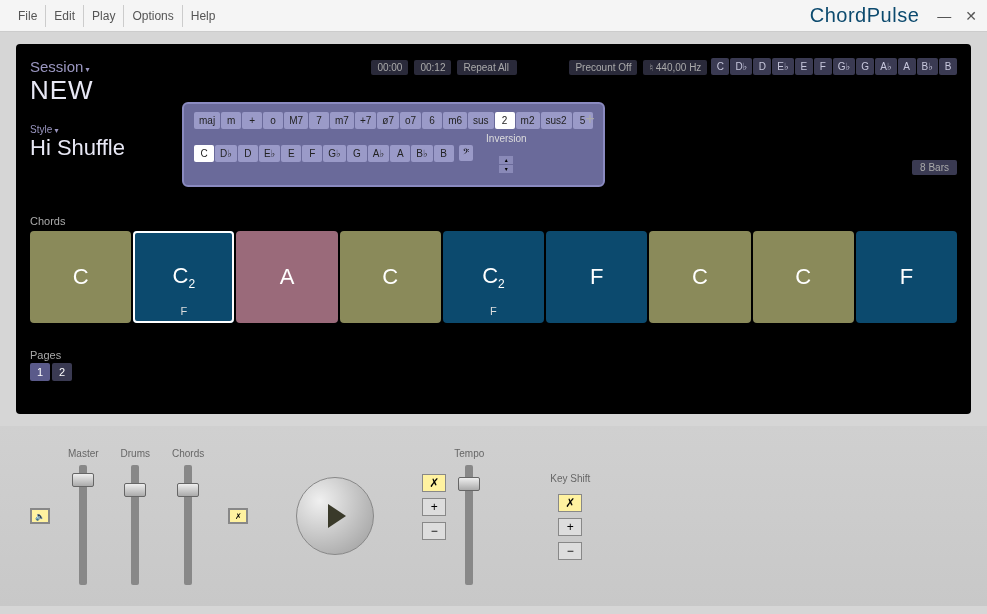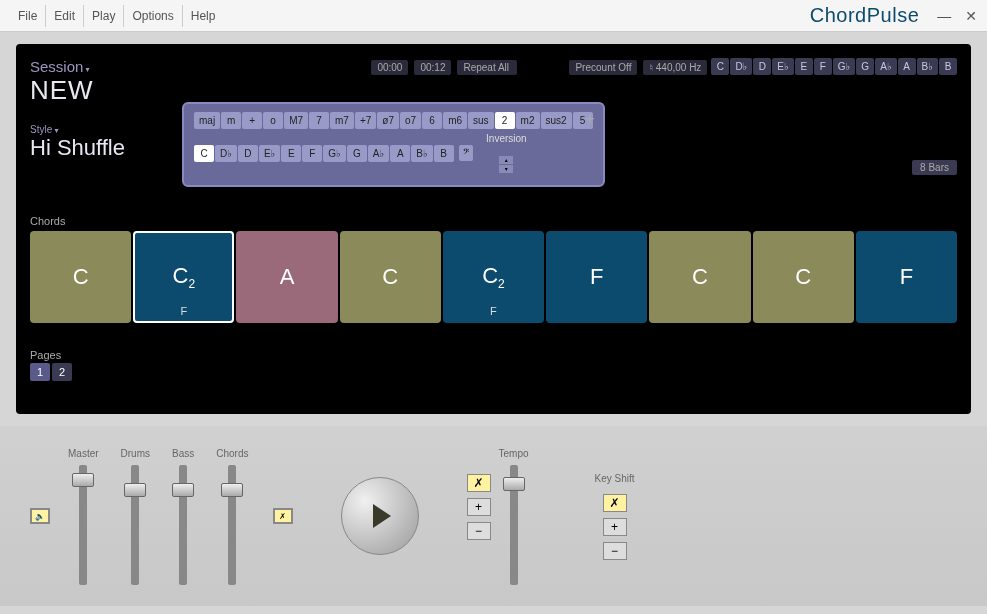--- a/index.html
+++ b/index.html
@@ -243,26 +243,20 @@
           <div class="fader-cap" style="top:8px"></div>
         </div>
     </div>
     <div class="fader">
       <div class="fader-label">Drums</div>
       <div class="fader-track">
           <div class="fader-cap" style="top:18px"></div>
         </div>
     </div>
     <div class="fader">
-      <div class="fader-label">Bass</div>
-      <div class="fader-track">
-          <div class="fader-cap" style="top:18px"></div>
-        </div>
-    </div>
-    <div class="fader">
       <div class="fader-label">Chords</div>
       <div class="fader-track">
           <div class="fader-cap" style="top:18px"></div>
         </div>
     </div>
   </div>
 
   <div class="mute-btn" style="margin-left:6px">✗</div>
 
   <div class="play-btn">

